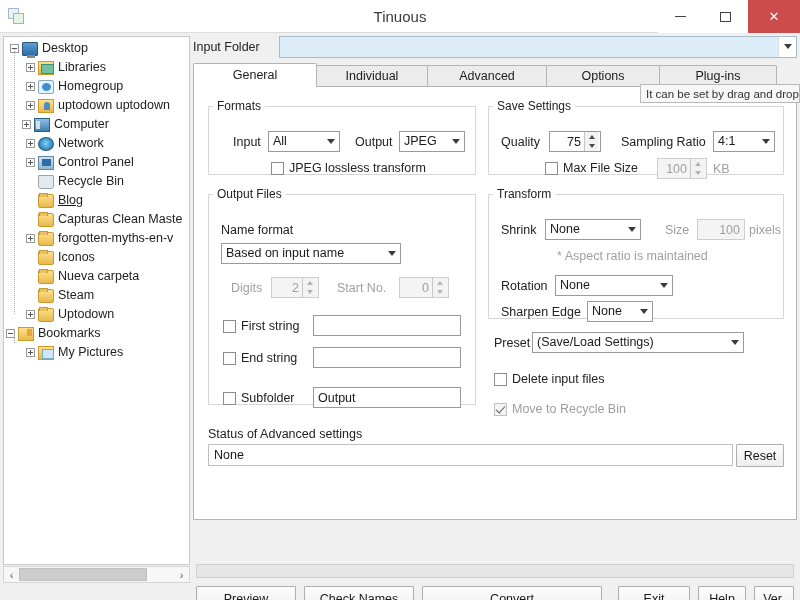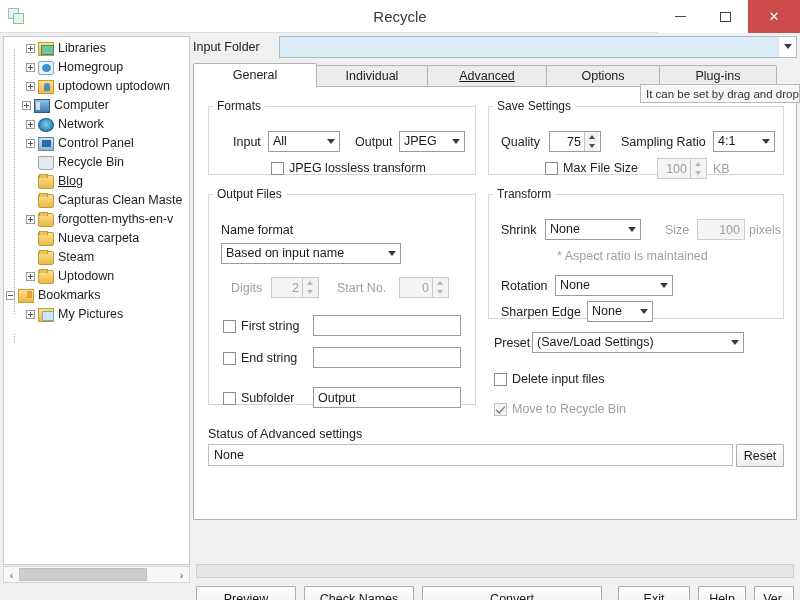--- a/index.html
+++ b/index.html
@@ -160,21 +160,21 @@
   }
   .tab {
     height: 22px; line-height: 21px; text-align: center;
     background: #ececec; border: 1px solid #b4b4b4; border-bottom: none;
     font-size: 12.5px; color: #1c1c1c; margin-right: -1px;
     border-radius: 2px 2px 0 0;
   }
   .tab.active { background: #ffffff; height: 24px; line-height: 23px; border-color:#b4b4b4; position:relative; z-index:3; }
   .tab.t0 { width: 124px; }
   .tab.t1 { width: 112px; }
-  .tab.t2 { width: 120px; text-decoration: underline; }
+  .tab.t2 { width: 120px; }
   .tab.t3 { width: 114px; }
   .tab.t4 { width: 118px; }
 
   .panel {
     position: relative; border: 1px solid #b4b4b4; background: #ffffff;
     height: 434px; margin-top: -1px; padding: 8px 10px;
   }
 
   fieldset.grp {
     position: absolute; border: 1px solid #d6d6d6; margin: 0; padding: 0;
@@ -288,46 +288,48 @@
 </head>
 <body>
 
 <div id="app">
 
   <div class="titlebar">
     <div class="win-icon">
       <div class="sq1"></div>
         <div class="sq2"></div>
     </div>
-    <div class="win-title">Recycle</div>
+    <div class="win-title">Tinuous</div>
     <div class="win-btns">
       <div class="win-btn">
           <span class="min-bar"></span>
         </div>
       <div class="win-btn">
           <span class="max-sq"></span>
         </div>
       <div class="win-btn close">
           <span>✕</span>
         </div>
     </div>
   </div>
 
   <div class="tree-panel">
     <div class="tree" id="tree">
+        <div class="tree-row" style="padding-left: 6px;"><span class="expander"></span><span class="ti ic-monitor"></span><span class="lbl">Desktop</span></div>
         <div class="tree-row" style="padding-left: 22px;"><span class="expander plus"></span><span class="ti ic-lib"></span><span class="lbl">Libraries</span></div>
         <div class="tree-row" style="padding-left: 22px;"><span class="expander plus"></span><span class="ti ic-home"></span><span class="lbl">Homegroup</span></div>
         <div class="tree-row" style="padding-left: 22px;"><span class="expander plus"></span><span class="ti ic-user"></span><span class="lbl">uptodown uptodown</span></div>
         <div class="tree-row" style="padding-left: 18px;"><span class="expander plus"></span><span class="ti ic-comp"></span><span class="lbl">Computer</span></div>
         <div class="tree-row" style="padding-left: 22px;"><span class="expander plus"></span><span class="ti ic-net"></span><span class="lbl">Network</span></div>
         <div class="tree-row" style="padding-left: 22px;"><span class="expander plus"></span><span class="ti ic-ctrl"></span><span class="lbl">Control Panel</span></div>
         <div class="tree-row" style="padding-left: 22px;"><span class="nodash"></span><span class="ti ic-bin"></span><span class="lbl">Recycle Bin</span></div>
         <div class="tree-row" style="padding-left: 22px; text-decoration: underline;"><span class="nodash"></span><span class="ti ic-folder"></span><span class="lbl">Blog</span></div>
         <div class="tree-row" style="padding-left: 22px;"><span class="nodash"></span><span class="ti ic-folder"></span><span class="lbl">Capturas Clean Maste</span></div>
         <div class="tree-row" style="padding-left: 22px;"><span class="expander plus"></span><span class="ti ic-folder"></span><span class="lbl">forgotten-myths-en-v</span></div>
+        <div class="tree-row" style="padding-left: 22px;"><span class="nodash"></span><span class="ti ic-folder"></span><span class="lbl">Iconos</span></div>
         <div class="tree-row" style="padding-left: 22px;"><span class="nodash"></span><span class="ti ic-folder"></span><span class="lbl">Nueva carpeta</span></div>
         <div class="tree-row" style="padding-left: 22px;"><span class="nodash"></span><span class="ti ic-folder"></span><span class="lbl">Steam</span></div>
         <div class="tree-row" style="padding-left: 22px;"><span class="expander plus"></span><span class="ti ic-folder"></span><span class="lbl">Uptodown</span></div>
         <div class="tree-row" style=""><span class="expander"></span><span class="ti ic-bookmark"></span><span class="lbl">Bookmarks</span></div>
         <div class="tree-row" style="padding-left: 22px;"><span class="expander plus"></span><span class="ti ic-pic"></span><span class="lbl">My Pictures</span></div>
         <div class="dotline" style="left: 10px; top: 10px; height: 266px;"></div>
         <div class="dotline" style="left: 10px; top: 295px; height: 10px;"></div>
       </div>
   </div>
   <div class="hscroll">

